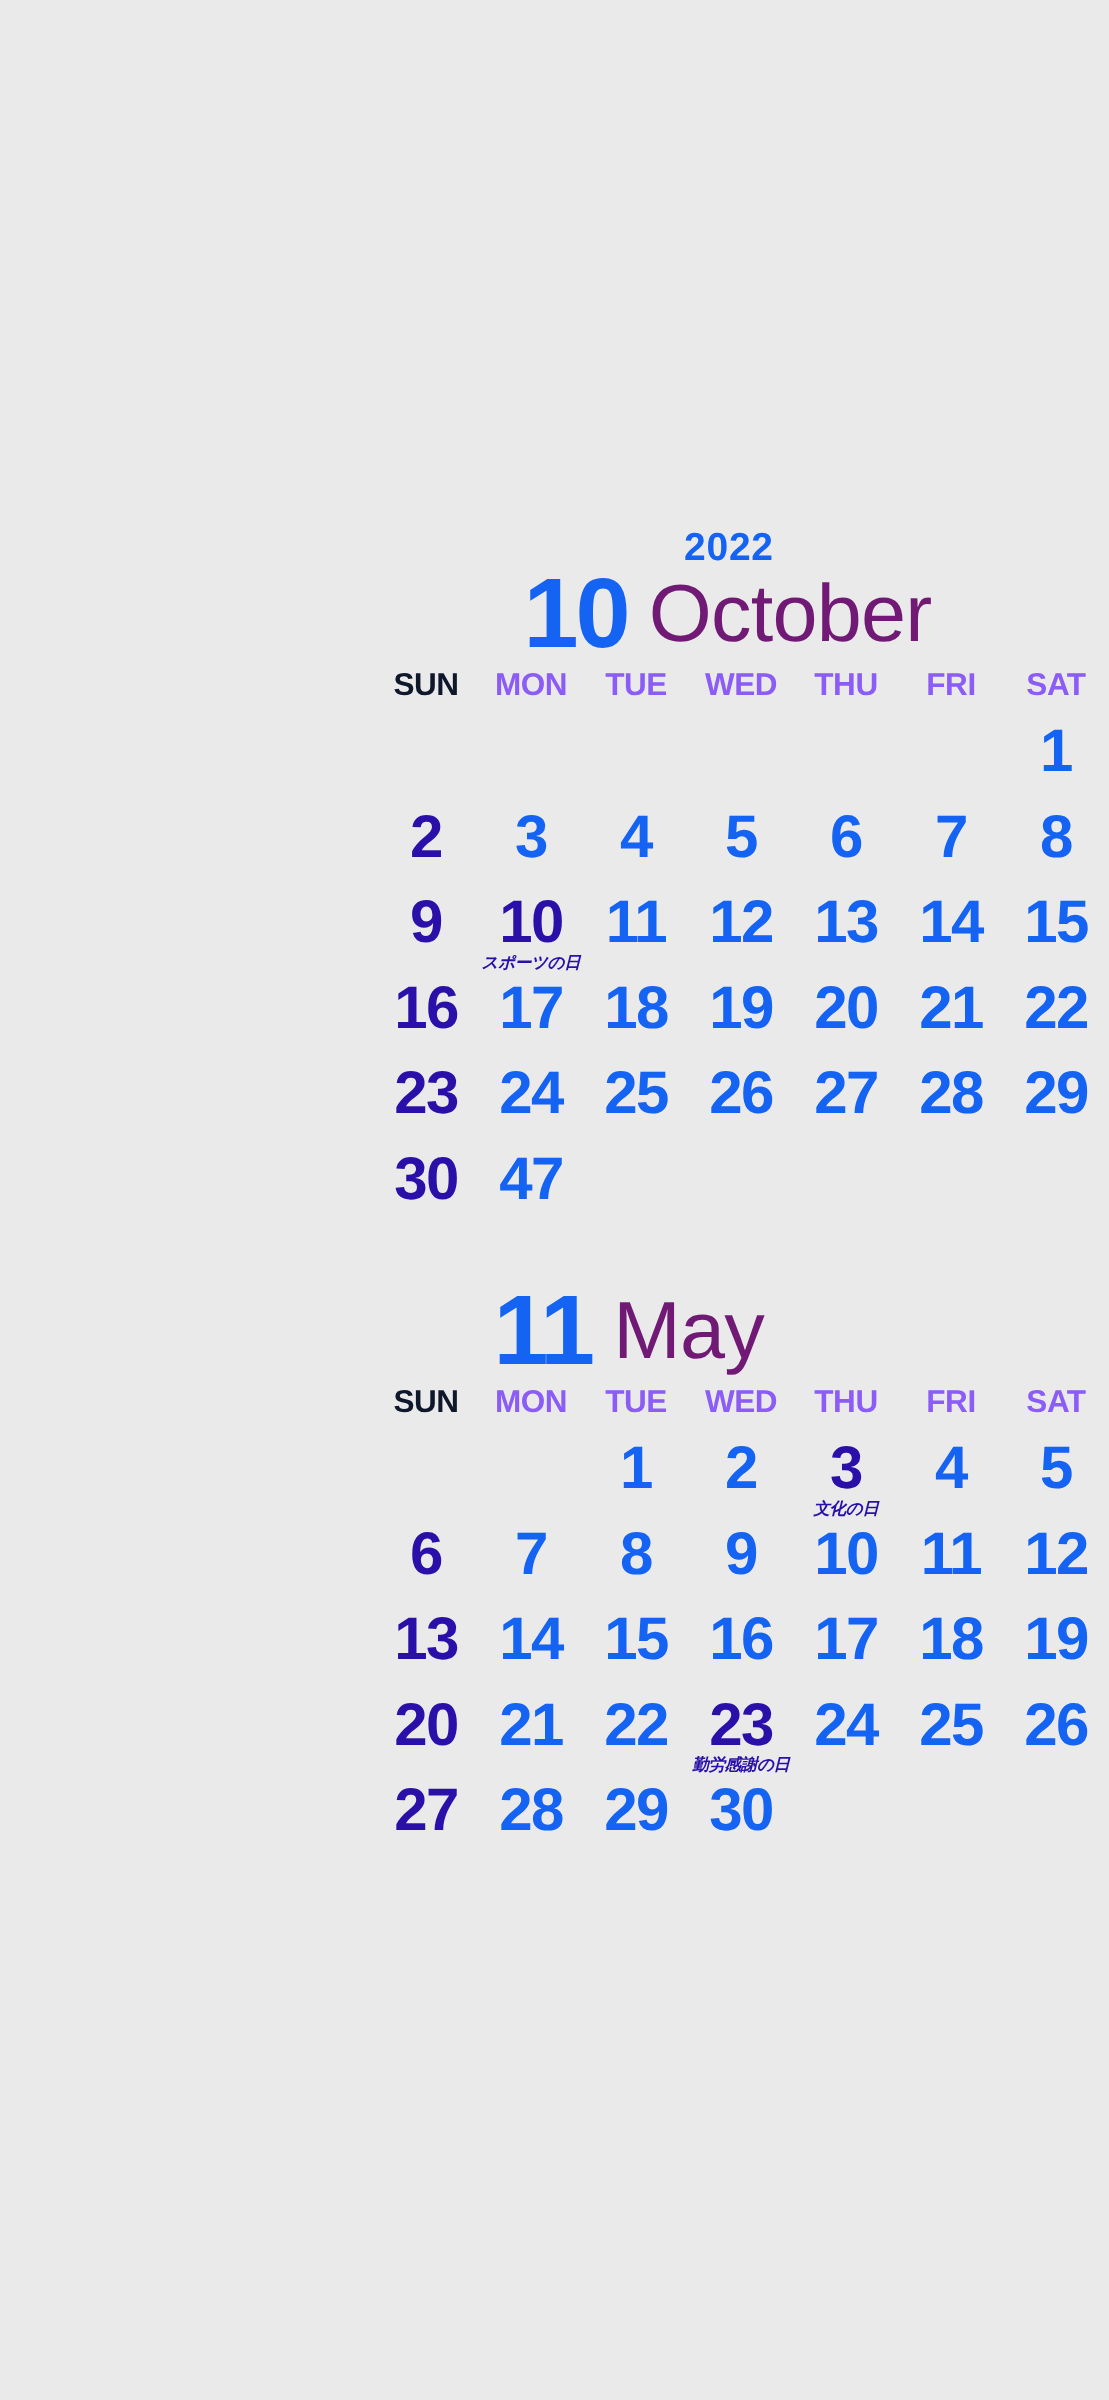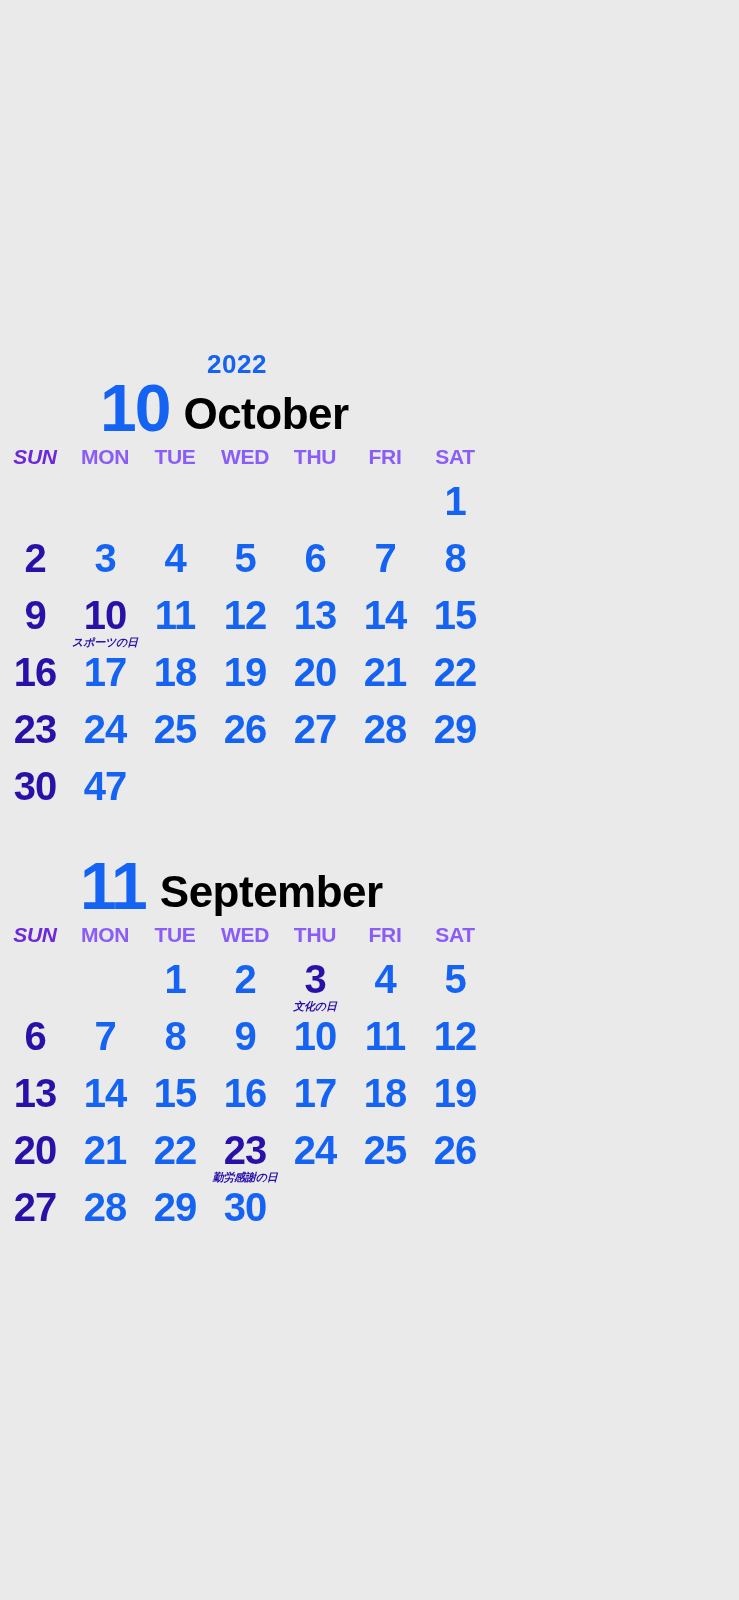--- a/index.html
+++ b/index.html
@@ -17,21 +17,21 @@
 
   .calendar-wrap {
     position: absolute;
     left: 0;
     top: 0;
     width: 739px;
     height: 1600px;
     display: flex;
     flex-direction: column;
     justify-content: center;
-    align-items: flex-start;
+    align-items: flex-end;
   }
 
   .months {
     width: 490px;
     display: flex;
     flex-direction: column;
   }
 
   
   .month-header {
@@ -60,23 +60,23 @@
 
   .month-number {
     font-size: 66px;
     font-weight: bold;
     color: #1463f3;
     line-height: 0.92;
     letter-spacing: -2px;
   }
 
   .month-name {
-    font-size: 44px;
-    font-weight: bold;
-    color: #000000;
+    font-size: 54px;
+    font-weight: normal;
+    color: #701a75;
     line-height: 1;
     margin-left: 14px;
     margin-bottom: 3px;
     letter-spacing: -0.5px;
   }
 
   
   .weekdays {
     display: grid;
     grid-template-columns: repeat(7, 1fr);
@@ -84,22 +84,21 @@
     margin-top: 6px;
   }
   .weekday {
     text-align: center;
     font-size: 21px;
     font-weight: bold;
     color: #8b5cf6;
     letter-spacing: -0.3px;
   }
   .weekday.sunday {
-    color: #6d28d9;
-    font-style: italic;
+    color: #0f172a;
   }
 
   
   .days {
     display: grid;
     grid-template-columns: repeat(7, 1fr);
     width: 490px;
     margin-top: 4px;
   }
   .day {
@@ -194,21 +193,21 @@
           <div class="day empty"><span></span></div>
           <div class="day empty"><span></span></div>
           <div class="day empty"><span></span></div>
           <div class="day empty"><span></span></div>
           <div class="day empty"><span></span></div>
         </div>
       </div>
       <div class="month-section">
         <div class="month-header november">
           <div class="month-number">11</div>
-          <div class="month-name">September</div>
+          <div class="month-name">May</div>
         </div>
         <div class="weekdays">
           <div class="weekday sunday">SUN</div>
           <div class="weekday">MON</div>
           <div class="weekday">TUE</div>
           <div class="weekday">WED</div>
           <div class="weekday">THU</div>
           <div class="weekday">FRI</div>
           <div class="weekday">SAT</div>
         </div>

